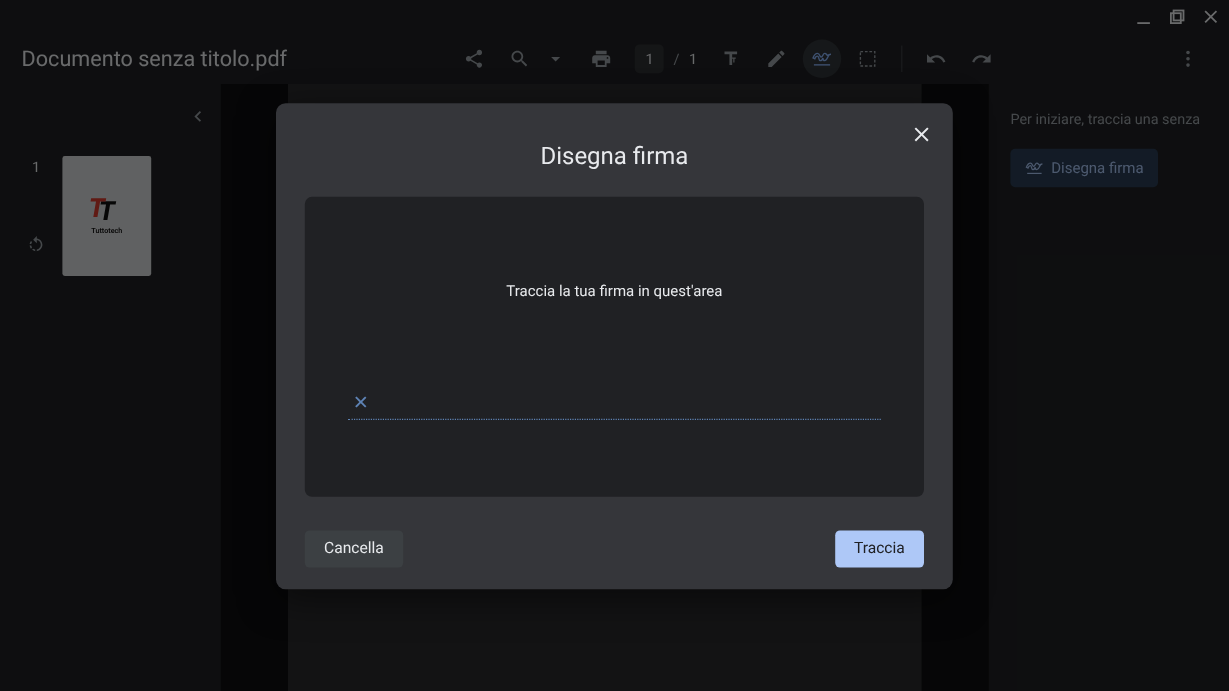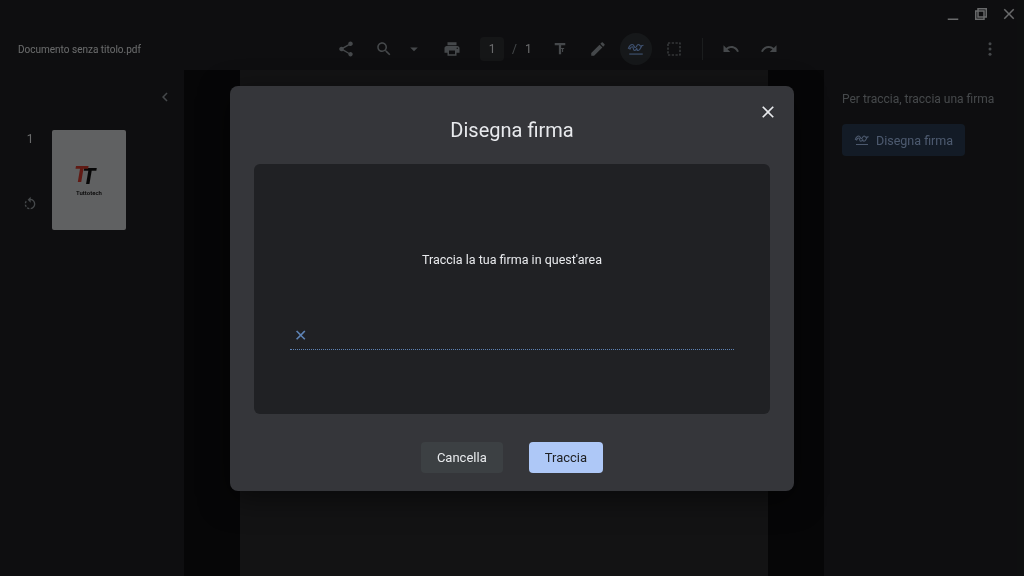--- a/index.html
+++ b/index.html
@@ -1,20 +1,20 @@
 <!DOCTYPE html>
 <html><head>
 <meta charset="utf-8">
 <style>
 *{margin:0;padding:0;box-sizing:border-box;font-family:Roboto,Arial,sans-serif}
 body{width:1024px;height:576px;background:#202124;color:#e8eaed;overflow:hidden;position:relative}
 .titlebar{height:28px;display:flex;justify-content:flex-end;align-items:center;padding:0 6px;gap:10px}
 .titlebar .wicon{width:18px;height:18px;display:flex;align-items:center;justify-content:center;color:#e8eaed;cursor:pointer}
 .toolbar{height:42px;display:flex;align-items:center;padding:0 18px;gap:10px}
-.doc-title{font-size:10px;color:#e8eaed;flex:0 0 auto}
+.doc-title{font-size:18px;color:#e8eaed;flex:0 0 auto}
 .toolbar-spacer{flex:1}
 .tool-center{display:flex;align-items:center;gap:6px}
 .tbtn{width:32px;height:32px;display:flex;align-items:center;justify-content:center;border-radius:50%;color:#9aa0a6;cursor:pointer}
 .tbtn.active{background:#32363a;color:#8ab4f8}
 .tbtn svg{width:18px;height:18px}
 .zoom-group{display:flex;align-items:center;gap:0}
 .caret{margin-left:-2px}
 .page-ind{display:flex;align-items:center;gap:8px;margin:0 6px}
 .page-box{background:#303134;border-radius:4px;width:24px;height:24px;display:flex;align-items:center;justify-content:center;font-size:12px;color:#e8eaed}
 .page-sep{color:#9aa0a6;font-size:12px}
@@ -37,24 +37,24 @@
 .page-view{background:#2a2b2d;width:528px;height:100%;position:relative;margin-top:0}
 .right-panel{width:200px;flex-shrink:0;padding:22px 18px}
 .right-hint{font-size:12px;color:#9aa0a6;margin-bottom:18px}
 .sig-btn{background:#2a3d54;color:#a9c5f4;border:none;padding:8px 12px;border-radius:4px;font-size:12.5px;display:flex;align-items:center;gap:6px;cursor:pointer}
 .sig-btn svg{width:16px;height:16px}
 .overlay{position:absolute;inset:0;background:rgba(0,0,0,0.55);display:flex;align-items:center;justify-content:center}
 .dialog{width:564px;background:#35363a;border-radius:8px;padding:24px 24px 18px;position:relative;box-shadow:0 8px 30px rgba(0,0,0,0.5)}
 .dialog-close{position:absolute;top:12px;right:12px;color:#e8eaed;cursor:pointer;width:28px;height:28px;display:flex;align-items:center;justify-content:center}
 .dialog-title{font-size:20px;text-align:center;color:#e8eaed;margin:8px 0 22px;font-weight:400}
 .canvas-area{background:#202124;border-radius:6px;height:250px;position:relative;display:flex;align-items:center;justify-content:center}
-.canvas-hint{font-size:12.5px;color:#e8eaed;position:absolute;top:88px}
+.canvas-hint{font-size:12.5px;color:#e8eaed;position:absolute;top:72px}
 .sig-line{position:absolute;bottom:64px;left:36px;right:36px;border-bottom:1px dotted #5e83b5;display:flex;align-items:center}
 .sig-x{color:#5e83b5;font-size:16px;margin-bottom:4px;margin-left:4px;font-weight:300}
-.dialog-actions{display:flex;justify-content:center;gap:26px;margin-top:28px}
+.dialog-actions{display:flex;justify-content:space-between;gap:26px;margin-top:28px}
 .dbtn{padding:8px 16px;font-size:13px;border-radius:4px;border:none;cursor:pointer}
 .dbtn.cancel{background:#3c4043;color:#e8eaed}
 .dbtn.close{background:#aec8f7;color:#202124}
 svg{fill:currentColor}
 </style>
 </head>
 <body>
 
 <div class="titlebar">
   <div class="wicon">
@@ -169,21 +169,21 @@
         </div>
       </div>
     </div>
   </div>
 
   <div class="main-view">
     <div class="page-view"></div>
   </div>
 
   <div class="right-panel">
-    <div class="right-hint">Per traccia, traccia una firma</div>
+    <div class="right-hint">Per iniziare, traccia una senza</div>
     <button class="sig-btn">
       <svg viewBox="0 0 24 24">
           <path d="M22 7s-2 0-3 2c-1 2-2 5-4 5s-2-3-2-3-1 3-3 3-1-5-3-5-3 3-3 3l-2-1s2-5 5-5 2 4 4 4 2-4 4-4 2 2 3 2 2-1 4-1z" fill="none" stroke="currentColor" stroke-width="1.6"></path>
           <rect x="3" y="18" width="18" height="1.5"></rect>
         </svg>
       <span>Disegna firma</span>
     </button>
   </div>
 </div>
 

